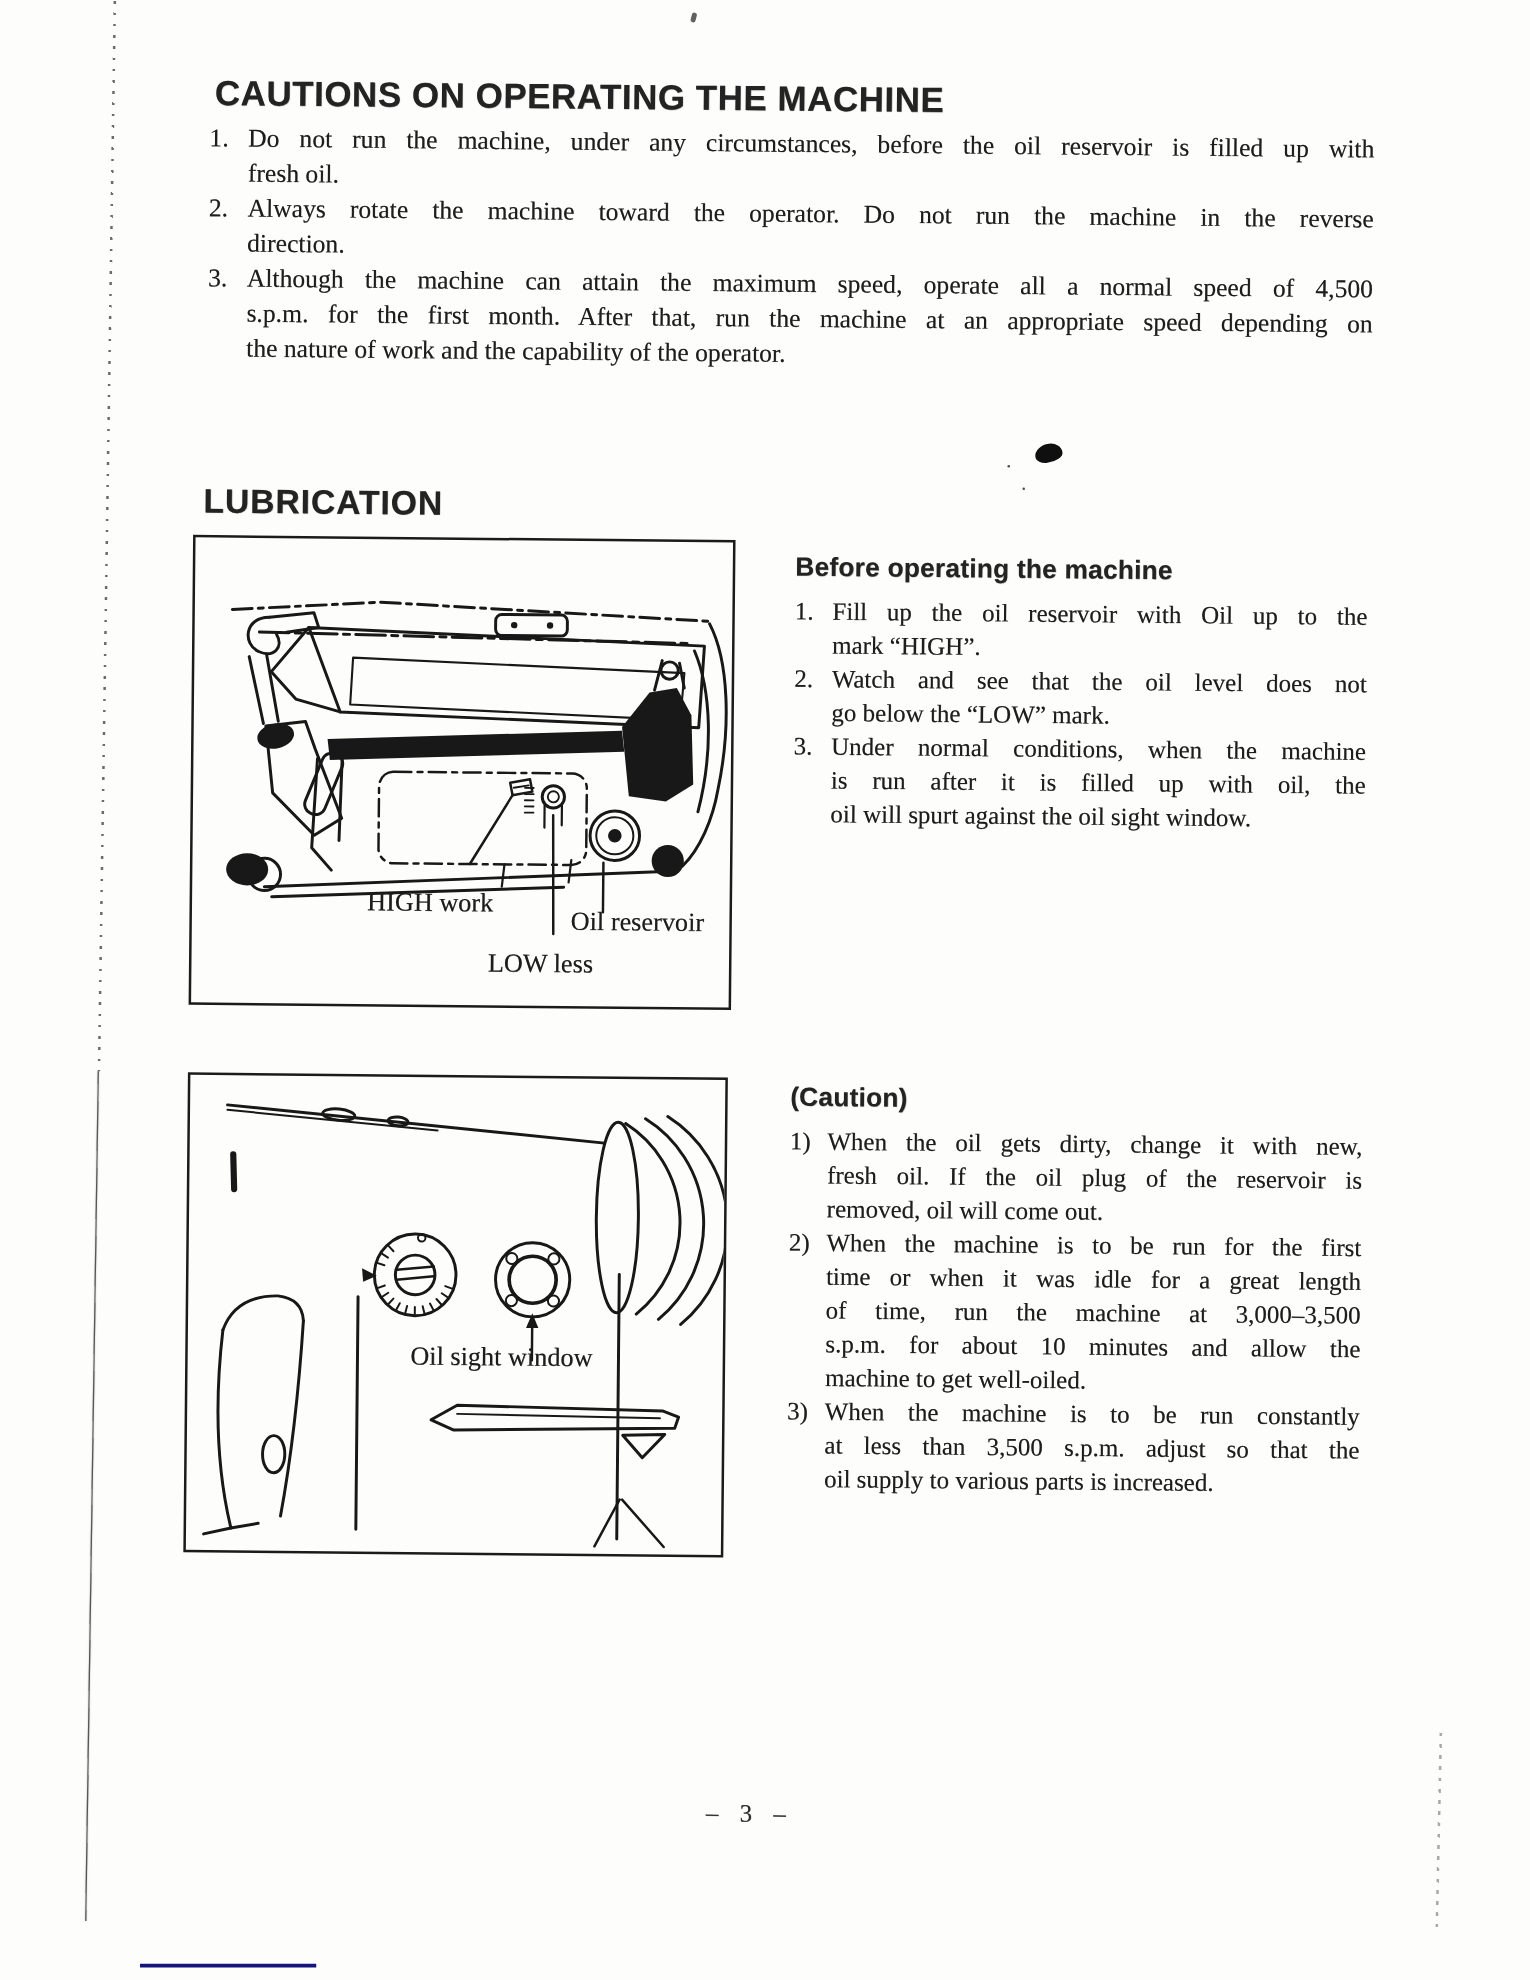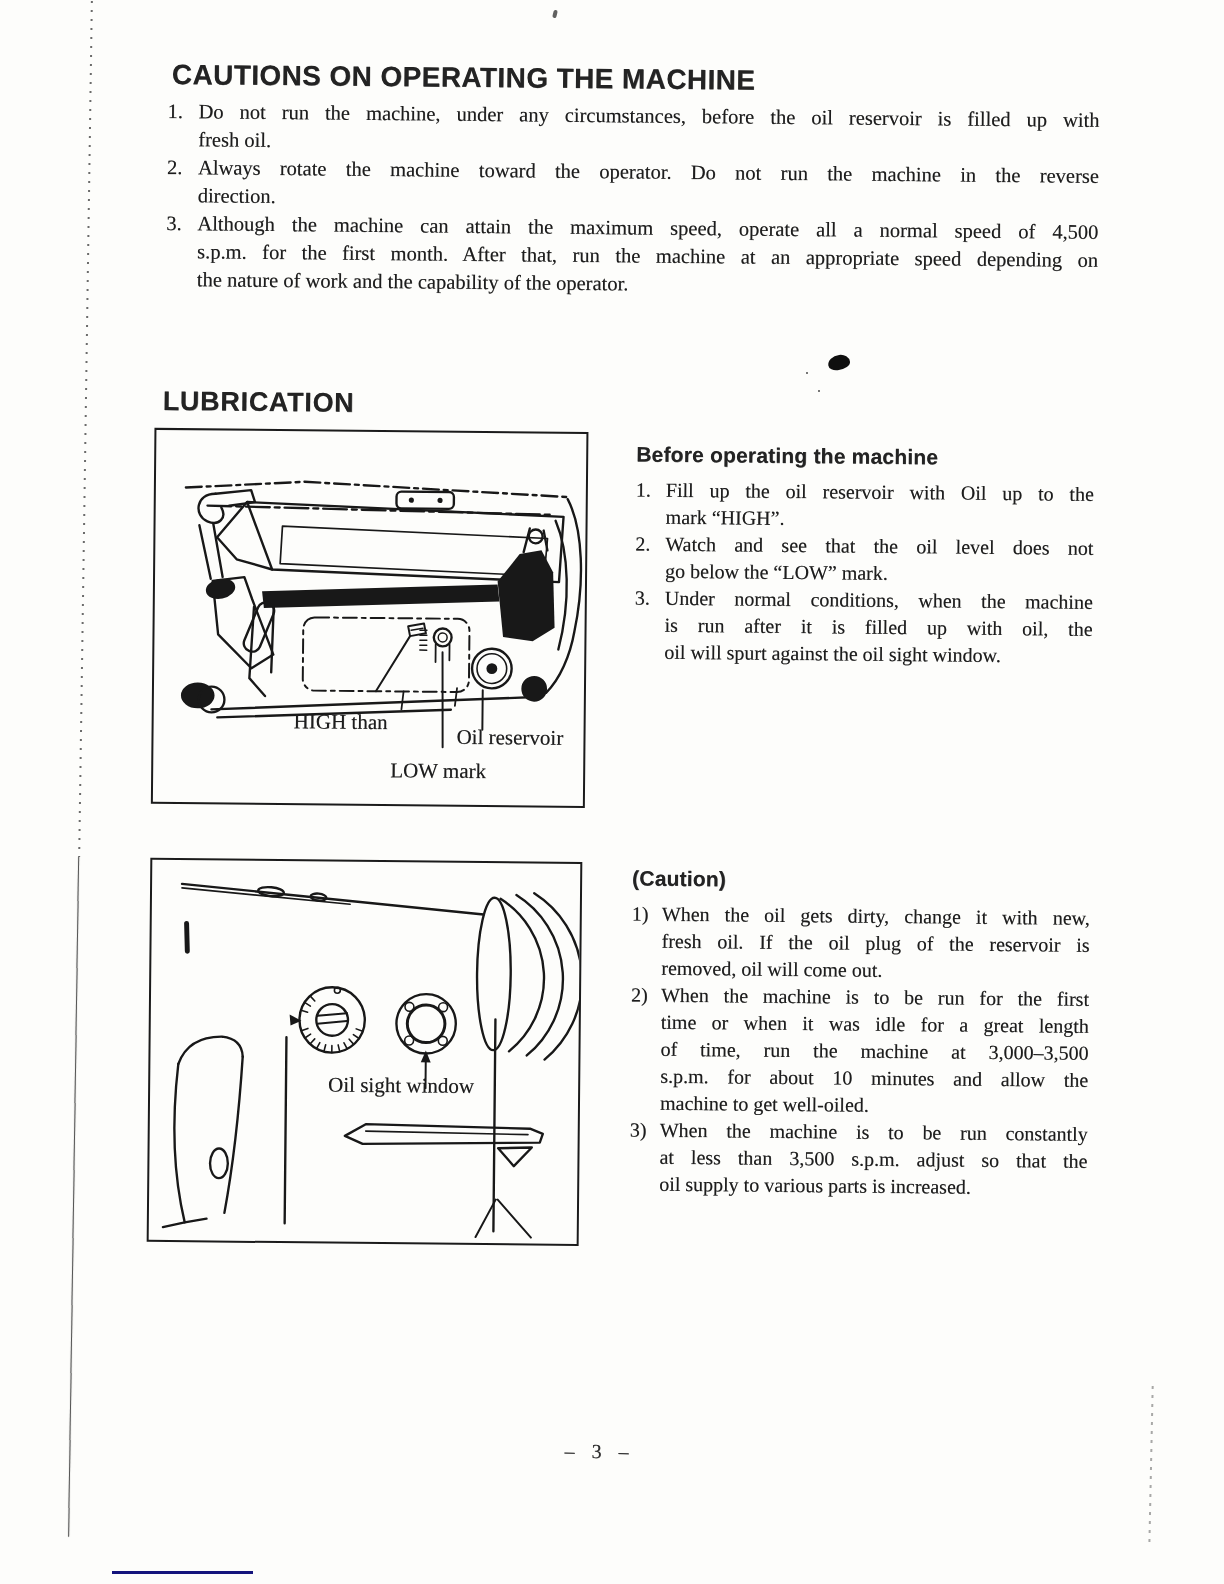--- a/index.html
+++ b/index.html
@@ -153,23 +153,23 @@
           <circle cx="58" cy="272" r="13"></circle>
         </g>
         <circle cx="384" cy="258" r="13" fill="#181818" stroke="none"></circle>
         <g stroke-width="2">
           <path d="M258 206 L224 262"></path>
           <path d="M291 222 L292 318"></path>
           <path d="M332 260 L332 300"></path>
         </g>
       </g>
     </svg>
-    <div class="fig-label serif-ink" id="lbl-high">HIGH than</div>
+    <div class="fig-label serif-ink" id="lbl-high">HIGH work</div>
     <div class="fig-label serif-ink" id="lbl-reservoir">Oil reservoir</div>
-    <div class="fig-label serif-ink" id="lbl-low">LOW mark</div>
+    <div class="fig-label serif-ink" id="lbl-low">LOW less</div>
   </div>
 
   <div id="colA" class="rcol serif-ink">
     <h3 class="col-h gothic">Before operating the machine</h3>
     <div class="item">
       <span class="num">1.</span>
       <div class="lines">
         <div class="jline">Fill up the oil reservoir with Oil up to the</div>
         <div>mark “HIGH”.</div>
       </div>

